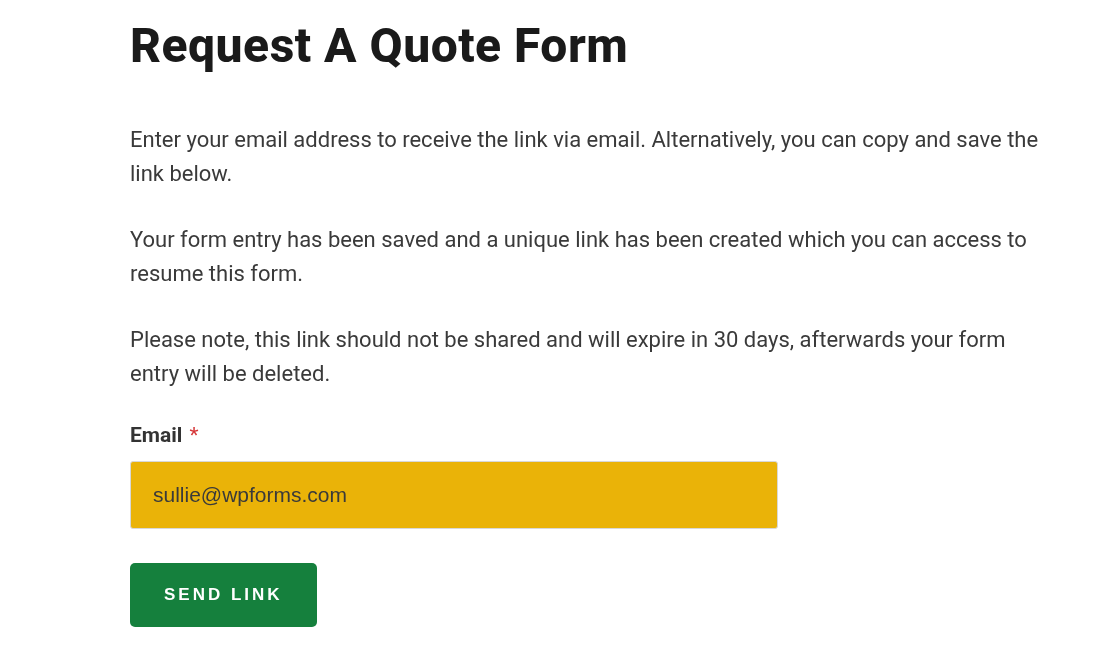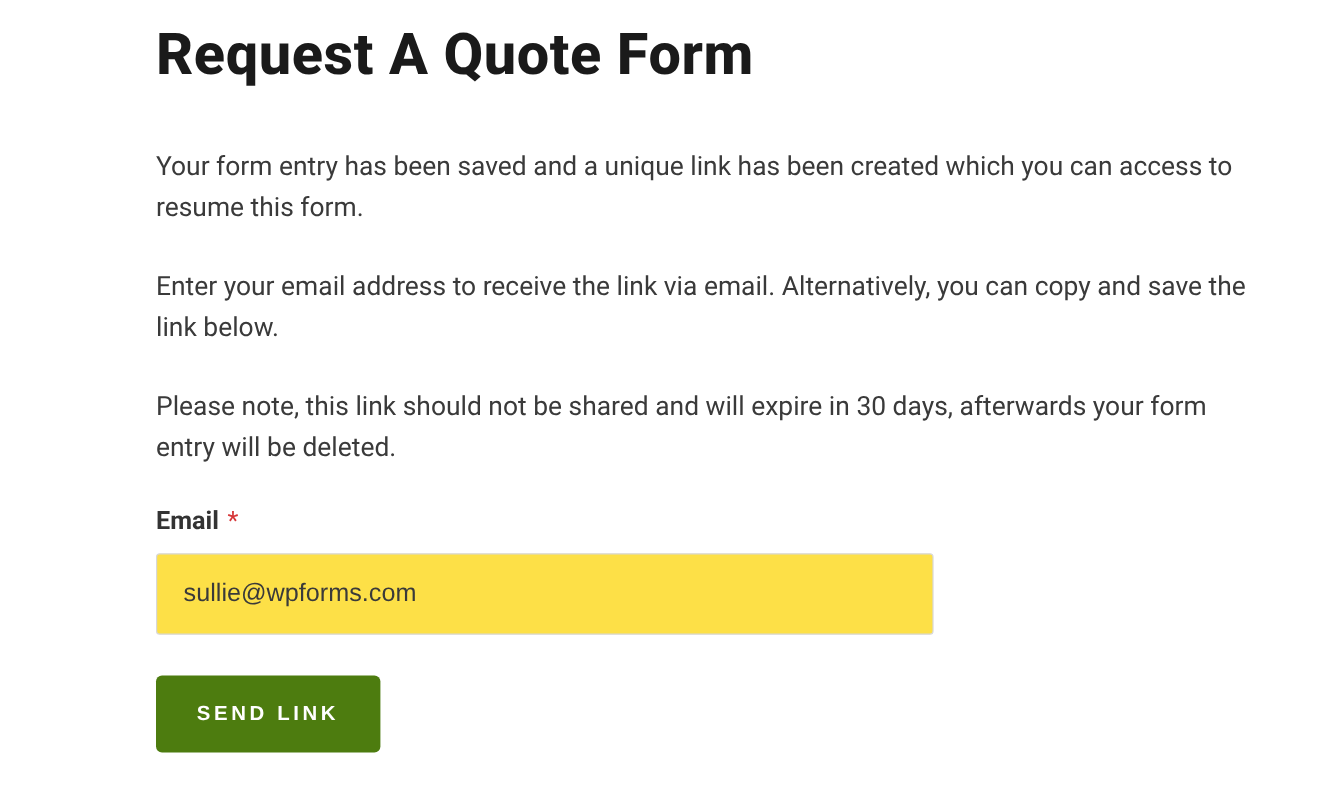--- a/index.html
+++ b/index.html
@@ -44,49 +44,49 @@
       color: #d63638;
       font-weight: 400;
       margin-left: 2px;
     }
     .email-input {
       width: 648px;
       height: 68px;
       padding: 0 22px;
       font-size: 21px;
       color: #3a3a3a;
-      background: #fde047;
+      background: #eab308;
       border: 1px solid #d8d8d8;
       border-radius: 3px;
       outline: none;
       display: block;
       margin-bottom: 34px;
     }
     .send-button {
-      background: #4d7c0f;
+      background: #15803d;
       color: #ffffff;
       border: none;
       padding: 22px 34px;
       font-size: 17px;
       font-weight: 600;
       letter-spacing: 3px;
       border-radius: 5px;
       cursor: pointer;
       text-transform: uppercase;
     }
   </style>
 </head>
 <body>
 
 <div class="container">
   <h1 class="page-title">Request A Quote Form</h1>
 
+  <p class="description-paragraph">Enter your email address to receive the link via email. Alternatively, you can copy and save the link below.</p>
+
   <p class="description-paragraph">Your form entry has been saved and a unique link has been created which you can access to resume this form.</p>
-
-  <p class="description-paragraph">Enter your email address to receive the link via email. Alternatively, you can copy and save the link below.</p>
 
   <p class="description-paragraph">Please note, this link should not be shared and will expire in 30 days, afterwards your form entry will be deleted.</p>
 
   <label class="field-label">
     <span>Email</span>
     <span class="required-mark">*</span>
   </label>
 
   <input type="email" class="email-input" value="sullie@wpforms.com" style="">
 

